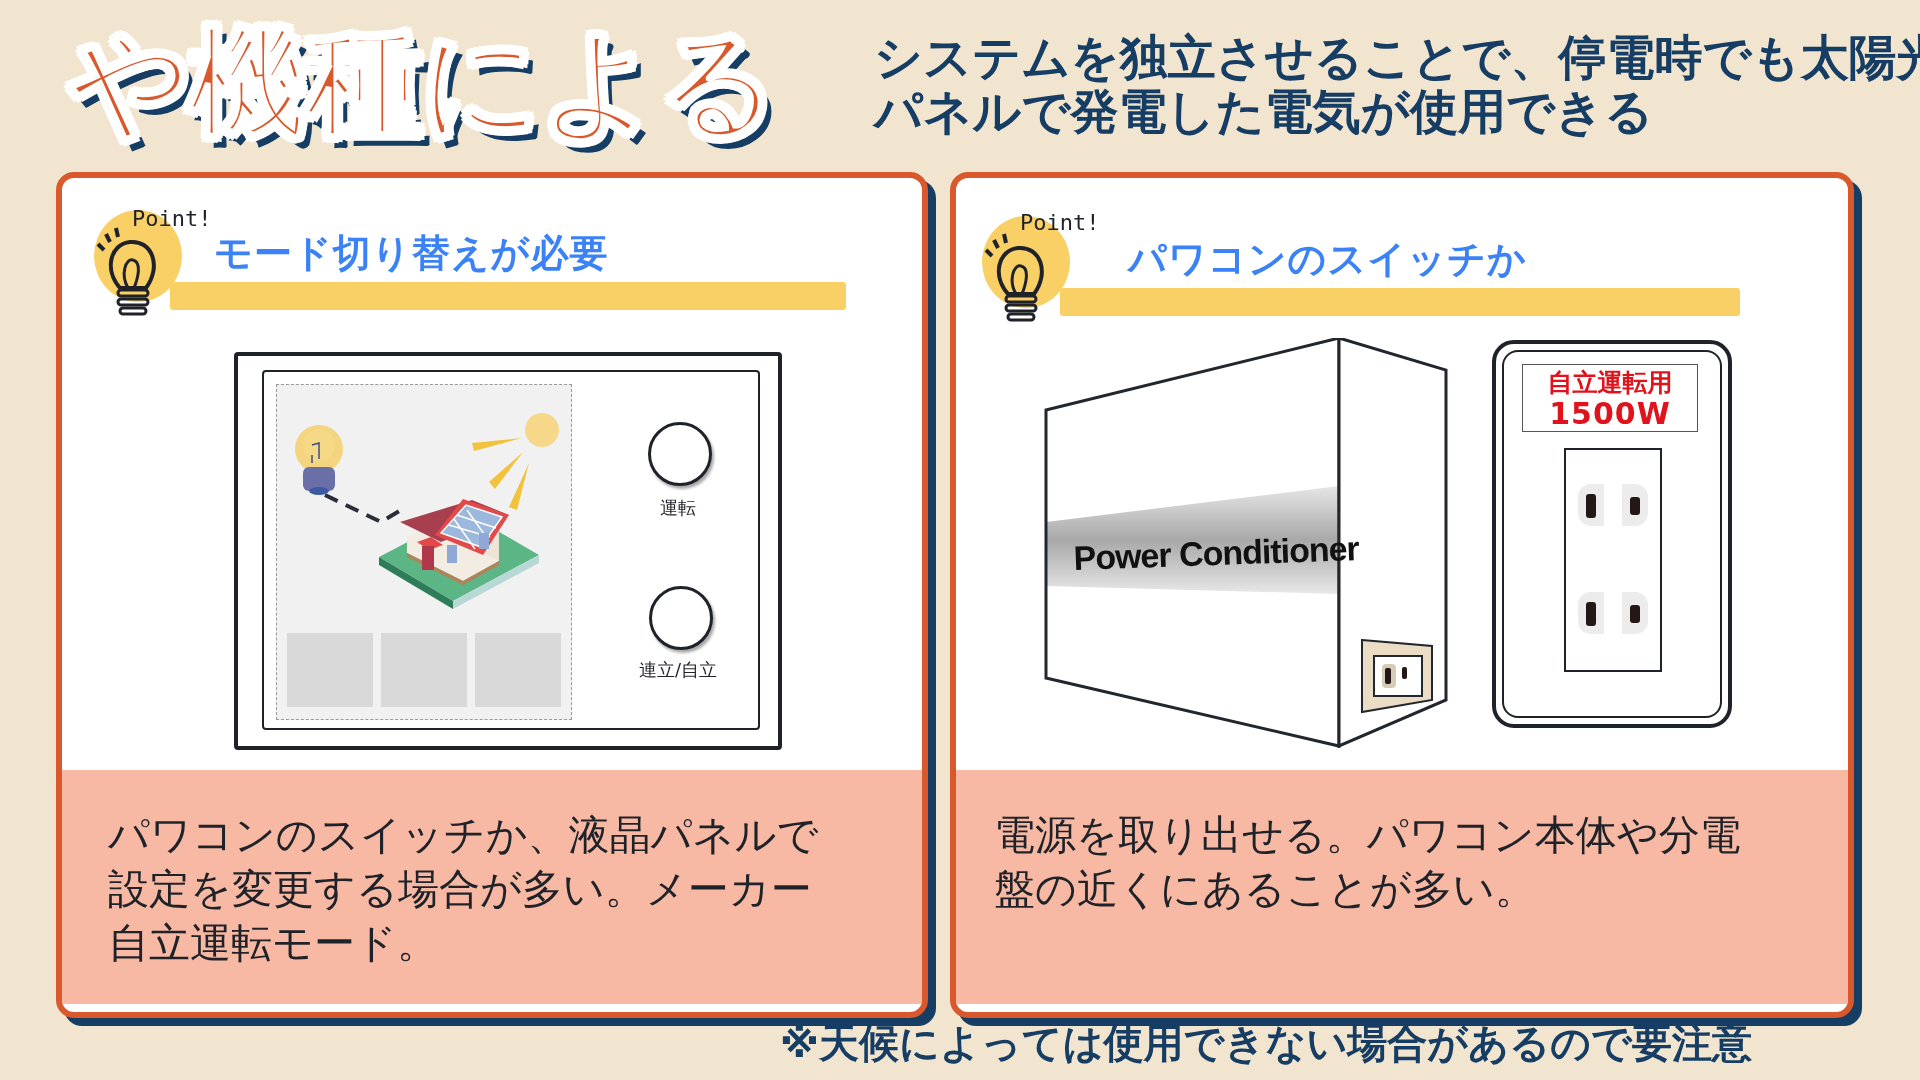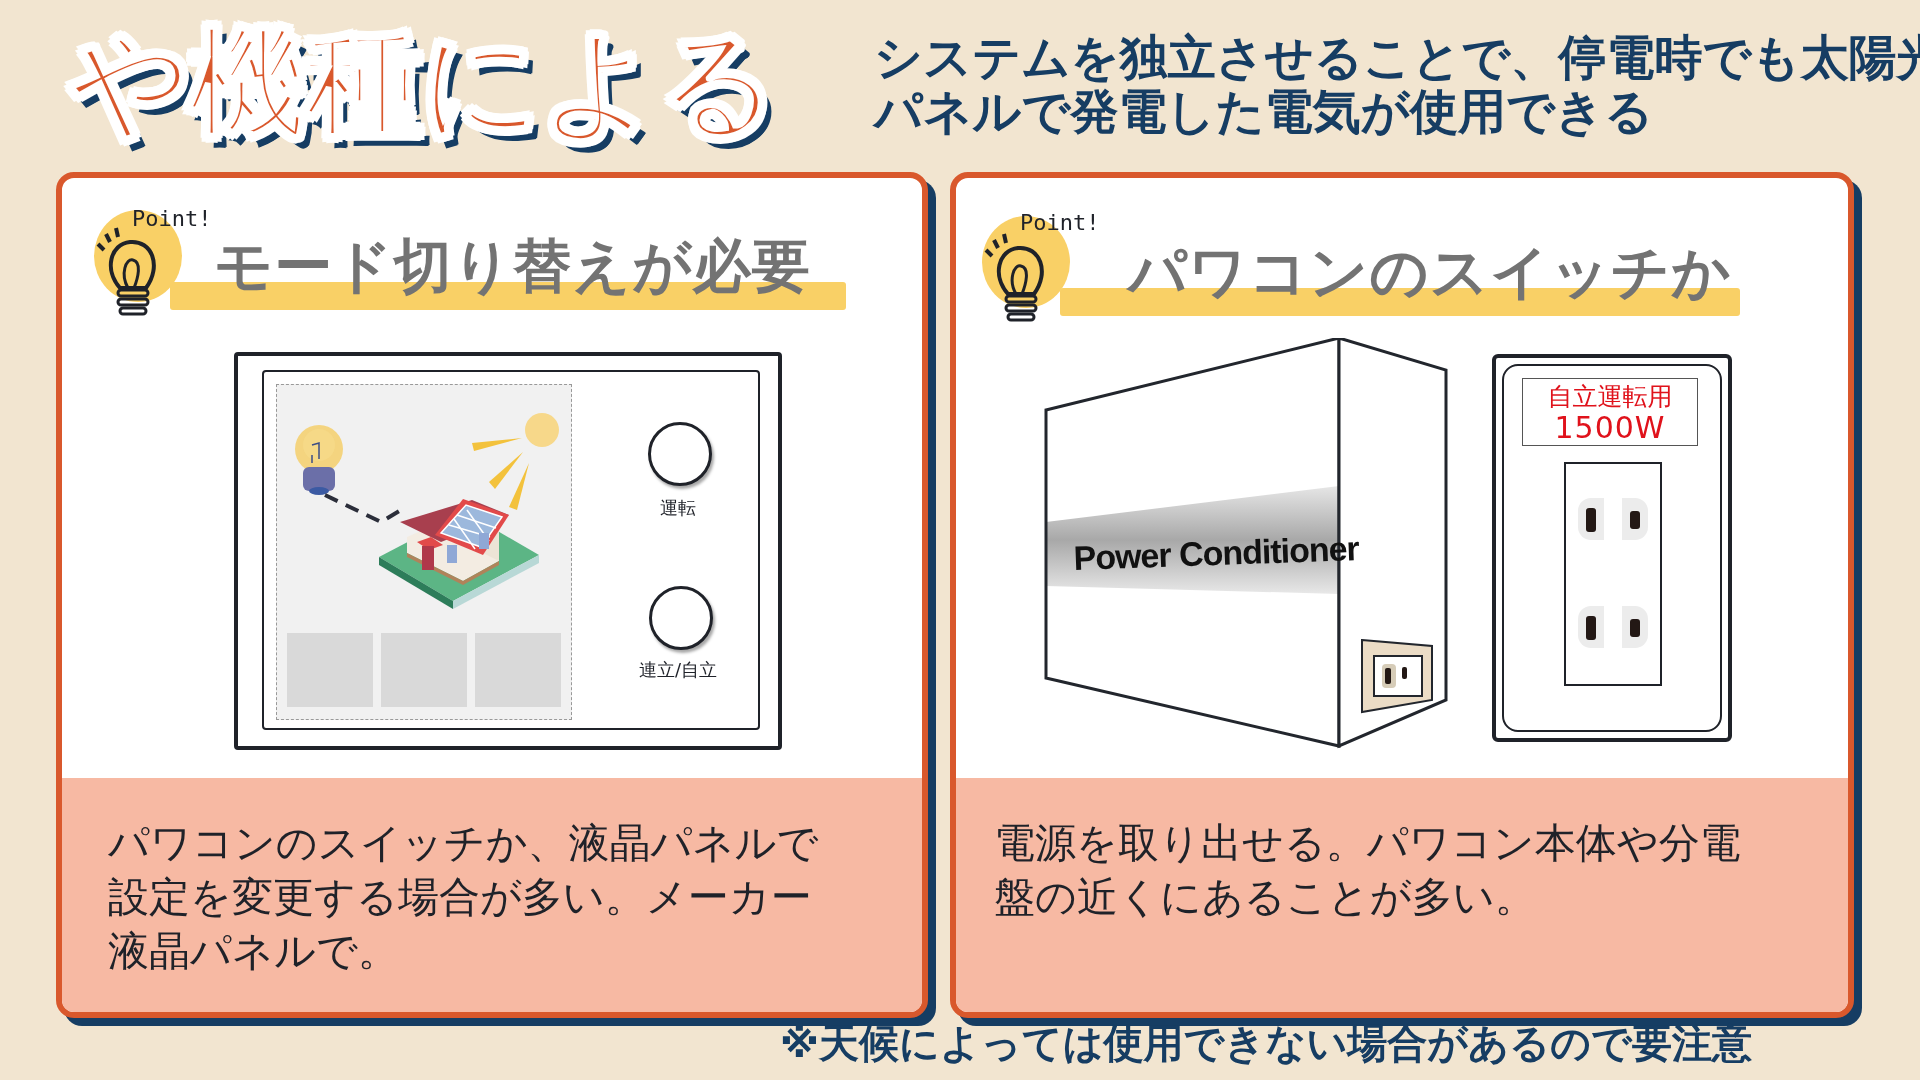--- a/index.html
+++ b/index.html
@@ -31,39 +31,39 @@
     position:absolute; top:172px; height:834px;
     background:#fff;
     border:6px solid #d9582c; border-radius:18px;
     box-shadow:8px 8px 0 #163d63;
     overflow:hidden;
   }
   .card.left { left:56px; width:860px; }
   .card.right { left:950px; width:892px; }
 
   .card-desc {
-    position:absolute; left:0; right:0; bottom:0; height:234px;
+    position:absolute; left:0; right:0; bottom:8px; height:234px;
     background:#f7b9a3;
   }
   .card-desc .text {
     position:absolute; left:46px; top:38px; right:20px;
     font-size:41px; line-height:54px; color:#1f2229;
   }
   .card.right .card-desc .text { left:38px; }
 
   .point-bulb { position:absolute; }
   .point-label {
     position:absolute; font-family:"DejaVu Sans Mono", monospace;
     font-size:22px; color:#1f2229;
   }
   .head-bar {
     position:absolute; height:28px; background:#f9d066; border-radius:3px;
   }
   .head-title {
-    position:absolute; font-size:58px; font-weight:bold; color:#737373;
+    position:absolute; font-size:38px; font-weight:bold; color:#3b82f6;
     white-space:nowrap; letter-spacing:1px;
   }
 
   
   .panel-outer {
     position:absolute; left:172px; top:174px; width:540px; height:390px;
     border:4px solid #1f2229; border-radius:4px; background:#fff;
   }
   .panel-inner {
     position:absolute; left:24px; top:14px; width:494px; height:356px;
@@ -83,22 +83,22 @@
   .btn-label {
     position:absolute; font-size:18px; color:#1f2229; text-align:center; width:120px;
   }
 
   
   .pc-label {
     font-family:"Liberation Sans", sans-serif; font-weight:bold; font-size:34px;
     fill:#111; letter-spacing:-1px;
   }
   .outlet-plate {
-    position:absolute; left:536px; top:176px; width:232px; height:380px;
-    border:4px solid #1f2229; border-radius:6px; background:#fff;
+    position:absolute; left:536px; top:162px; width:232px; height:380px;
+    border:4px solid #1f2229; border-radius:22px; background:#fff;font-weight:bold;
   }
   .outlet-plate-inner {
     position:absolute; left:6px; top:6px; right:6px; bottom:6px;
     border:2px solid #1f2229; border-radius:16px;
   }
   .outlet-tag {
     position:absolute; left:26px; top:20px; width:176px; height:68px;
     border:1px solid #555; background:#fff; text-align:center; color:#e0121b;
     font-size:25px; line-height:30px; padding-top:3px; box-sizing:border-box;
   }
@@ -192,21 +192,21 @@
       <div class="btn-label" style="left:354px; top:124px;">運転</div>
       <div class="round-btn" style="left:385px; top:214px;"></div>
       <div class="btn-label" style="left:354px; top:286px;">連立/自立</div>
     </div>
   </div>
 
   <div class="card-desc">
     <div class="text">
       <div>パワコンのスイッチか、液晶パネルで</div>
       <div>設定を変更する場合が多い。メーカー</div>
-      <div>液晶パネルで。</div>
+      <div>自立運転モード。</div>
     </div>
   </div>
 </div>
 
 <div class="card right">
   <div class="head-bar" style="left:104px; top:110px; width:680px;"></div>
   <svg class="point-bulb" style="left:22px; top:38px;" width="96" height="110" viewBox="0 0 96 110">
     <ellipse cx="48" cy="46" rx="44" ry="46" fill="#f9d066"></ellipse>
     <line x1="8" y1="34" x2="14" y2="40" stroke="#1f2229" stroke-width="4"></line>
     <line x1="16" y1="24" x2="20" y2="32" stroke="#1f2229" stroke-width="4"></line>

